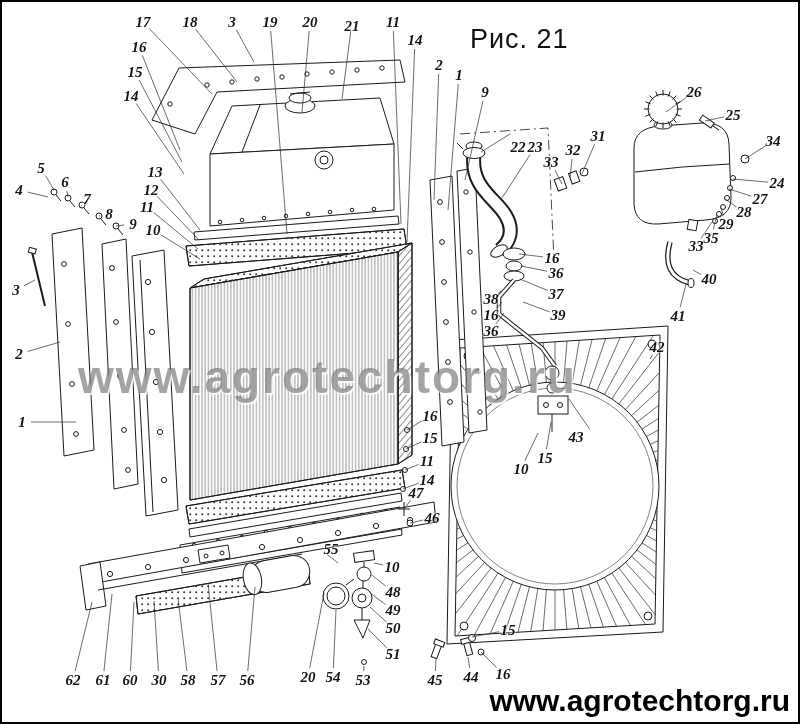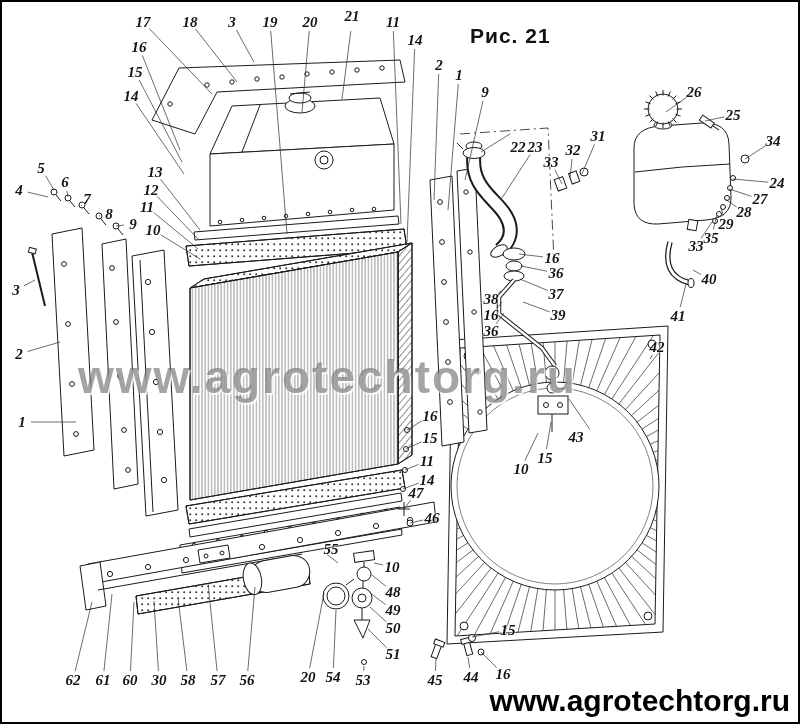--- a/index.html
+++ b/index.html
@@ -12,21 +12,21 @@
   .callouts{position:absolute;inset:0;z-index:6;pointer-events:none;}
   .callout{
     position:absolute;transform:translate(-50%,-50%);
     font:italic 700 15px "Liberation Serif",serif;color:#141414;
     text-shadow:0 0 2px #fff,0 0 2px #fff;white-space:nowrap;
   }
   .figure-caption{
     position:absolute;left:468px;top:22px;z-index:6;display:flex;gap:20px;
     align-items:baseline;font-family:"Liberation Sans",sans-serif;color:#111;
   }
-  .figure-caption .fig-label{font-weight:700;font-size:21px;letter-spacing:1px;}
+  .figure-caption .fig-label{font-weight:400;font-size:27px;letter-spacing:1px;}
   .figure-caption .fig-title{font-weight:700;font-size:19px;letter-spacing:1px;}
   .watermark{
     position:absolute;left:76px;top:348px;z-index:5;pointer-events:none;
     font:700 46px "Liberation Sans",sans-serif;letter-spacing:2px;
     color:rgba(108,108,108,0.62);
     text-shadow:1.5px 1.5px 1px rgba(255,255,255,0.85);
     white-space:nowrap;
   }
   .footer-url{
     position:absolute;right:8px;bottom:4px;z-index:6;
@@ -476,21 +476,21 @@
         </g>
     </g>
   </svg>
 
   <div class="callouts" id="callouts">
       <span class="callout" style="left: 141px; top: 20px;">17</span>
       <span class="callout" style="left: 188px; top: 20px;">18</span>
       <span class="callout" style="left: 230px; top: 20px;">3</span>
       <span class="callout" style="left: 268px; top: 20px;">19</span>
       <span class="callout" style="left: 308px; top: 20px;">20</span>
-      <span class="callout" style="left: 350px; top: 14px;">21</span>
+      <span class="callout" style="left: 350px; top: 24px;">21</span>
       <span class="callout" style="left: 391px; top: 20px;">11</span>
       <span class="callout" style="left: 413px; top: 38px;">14</span>
       <span class="callout" style="left: 137px; top: 45px;">16</span>
       <span class="callout" style="left: 133px; top: 70px;">15</span>
       <span class="callout" style="left: 129px; top: 94px;">14</span>
       <span class="callout" style="left: 437px; top: 63px;">2</span>
       <span class="callout" style="left: 457px; top: 73px;">1</span>
       <span class="callout" style="left: 483px; top: 90px;">9</span>
       <span class="callout" style="left: 516px; top: 145px;">22</span>
       <span class="callout" style="left: 533px; top: 145px;">23</span>

